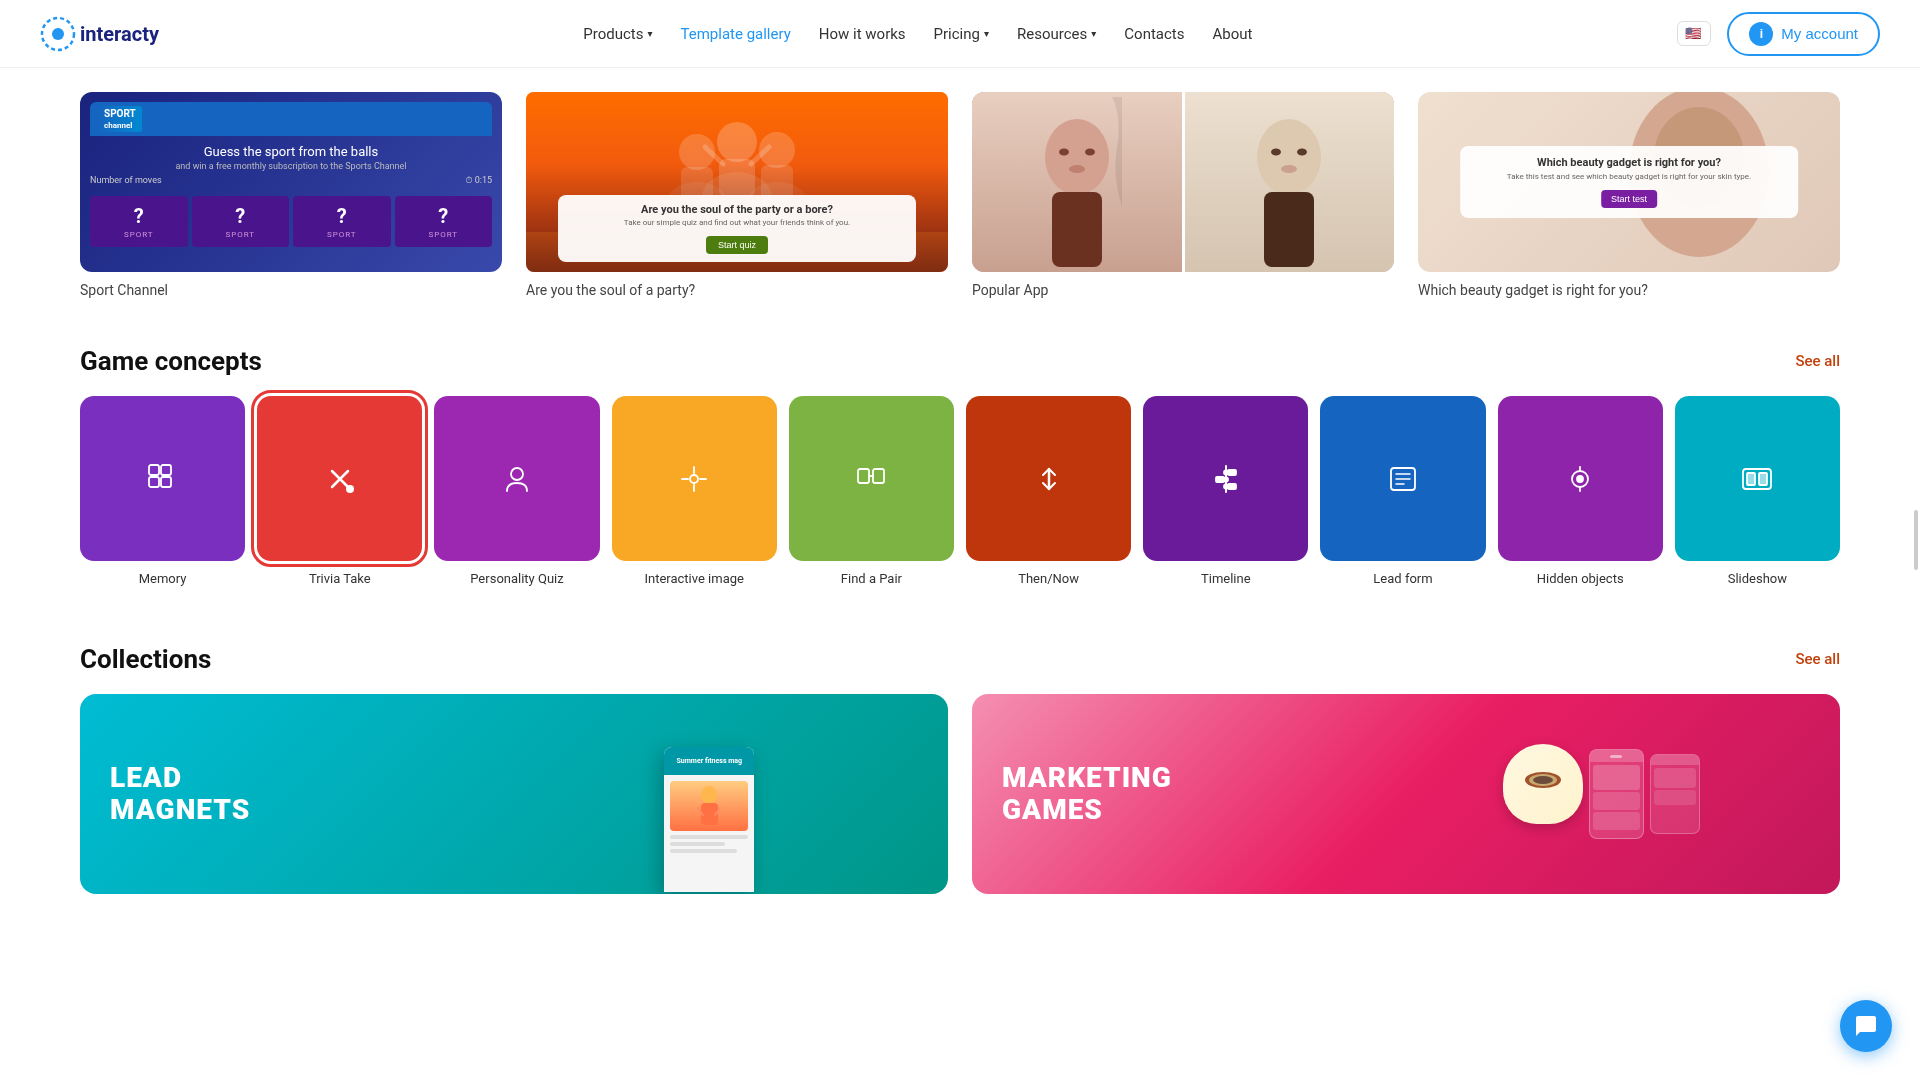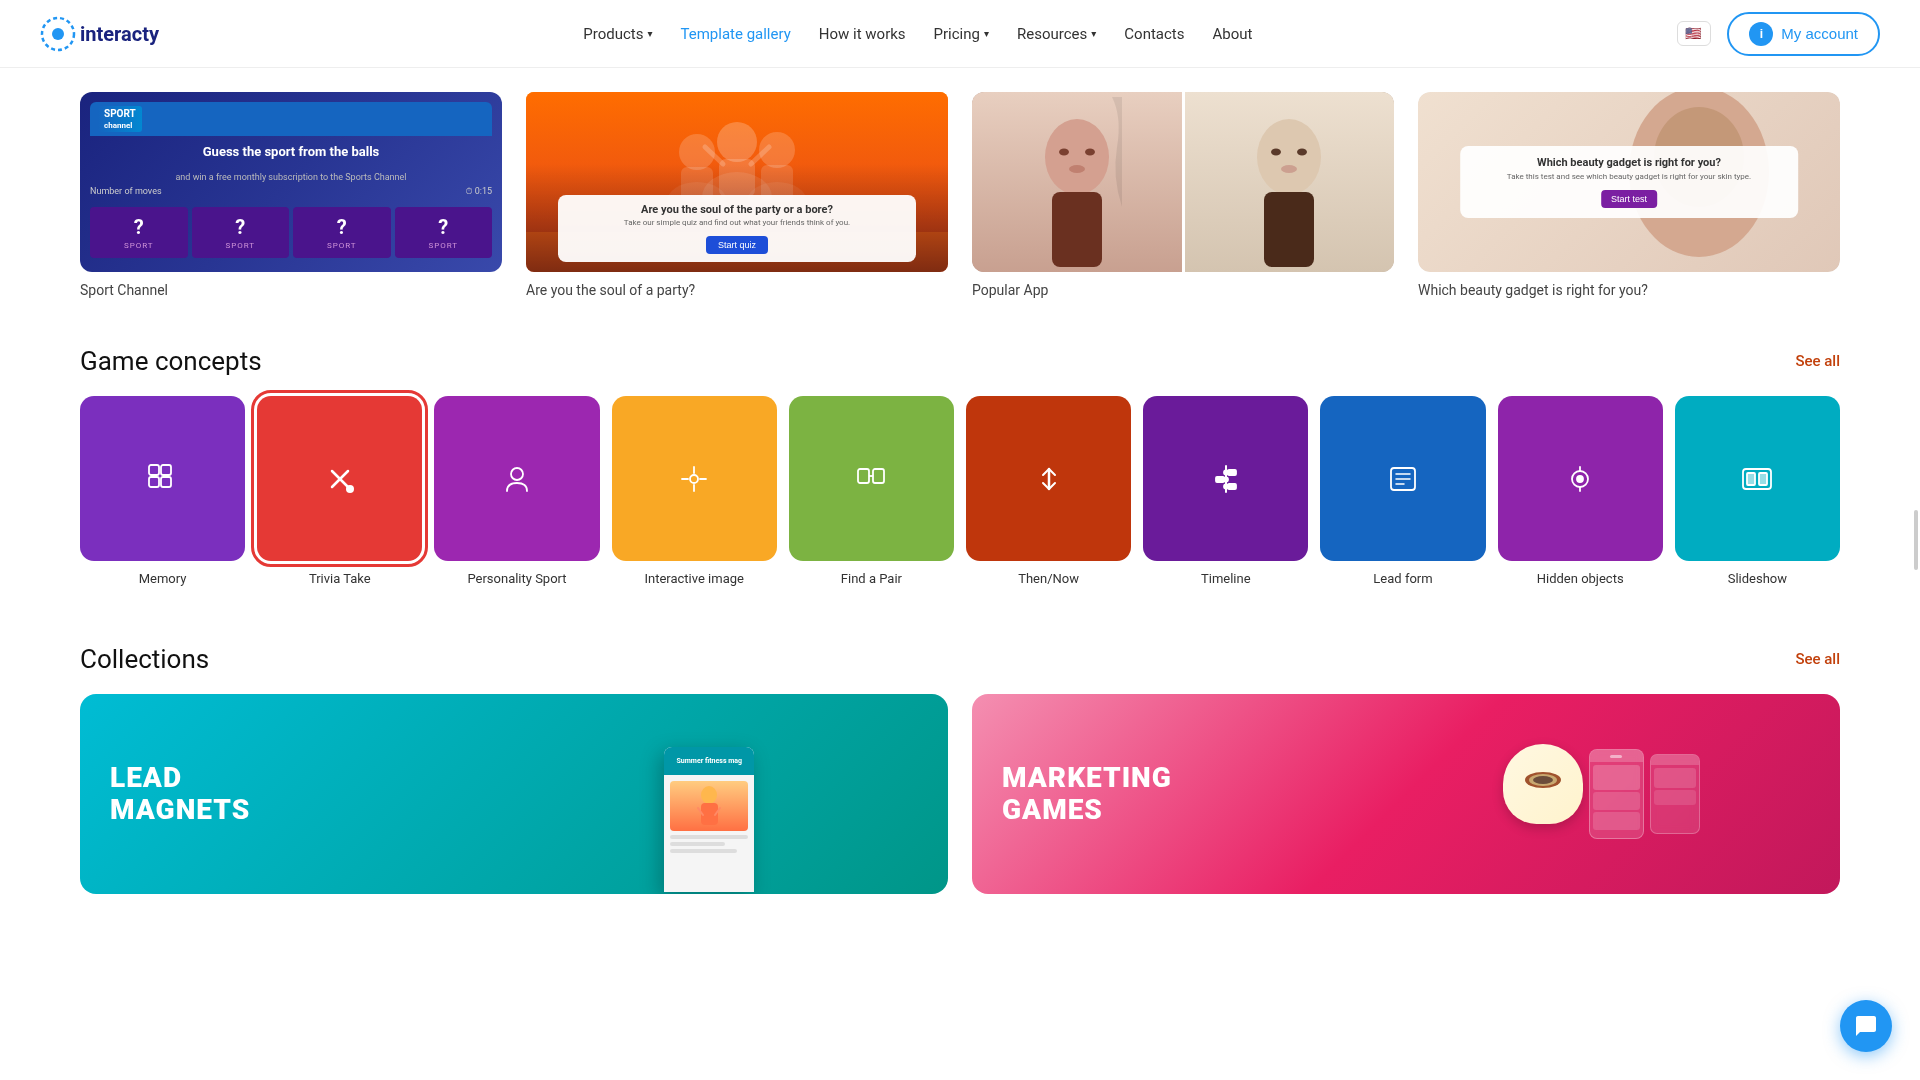--- a/index.html
+++ b/index.html
@@ -48,21 +48,21 @@
       padding: 10px;
     }
     .sport-card-header {
       width: 100%; background: #1565c0; border-radius: 6px 6px 0 0;
       padding: 4px 8px; display: flex; align-items: center; gap: 6px;
     }
     .sport-channel-badge {
       background: linear-gradient(90deg, #1565c0, #0288d1);
       padding: 2px 6px; border-radius: 3px; font-size: 10px; color: #fff; font-weight: 700;
     }
-    .sport-card-title { font-size: 13px; font-weight: 700; color: #fff; margin: 8px 0 13px; text-align: left; }
+    .sport-card-title { font-size: 13px; font-weight: 400; color: #fff; margin: 8px 0 2px; text-align: left; }
     .sport-card-sub { font-size: 9px; color: #bbb; text-align: left; }
     .sport-card-meta { display: flex; justify-content: space-between; width: 100%; margin: 4px 0; font-size: 9px; color: #ccc; }
     .sport-cards-grid { display: grid; grid-template-columns: repeat(4, 1fr); gap: 4px; width: 100%; margin-top: 6px; }
     .sport-card-cell {
       background: #4a148c; border-radius: 4px; display: flex; flex-direction: column;
       align-items: center; justify-content: center; padding: 8px 4px; gap: 2px;
     }
     .sport-q { font-size: 20px; color: #fff; font-weight: 700; }
     .sport-cell-label { font-size: 8px; color: #ce93d8; letter-spacing: 1px; text-transform: uppercase; }
 
@@ -81,21 +81,21 @@
       background: linear-gradient(180deg, #ff6d00 0%, #e64a19 100%);
       display: flex; align-items: center; justify-content: center;
     }
     .party-card-content {
       position: relative; z-index: 2; background: rgba(255,255,255,0.95);
       width: 85%; margin: 0 auto 10px; border-radius: 8px; padding: 8px 12px; text-align: center;
     }
     .party-card-q { font-size: 11px; font-weight: 700; color: #333; }
     .party-card-sub2 { font-size: 8px; color: #666; margin: 2px 0 6px; }
     .party-card-btn {
-      background: #1d4ed8; color: #fff; border: none; border-radius: 4px;
+      background: #4d7c0f; color: #fff; border: none; border-radius: 4px;
       padding: 4px 12px; font-size: 9px; cursor: pointer;
     }
 
     
     .pop-card-bg {
       width: 100%; height: 180px; border-radius: 12px; overflow: hidden;
       position: relative; background: #f5f5f5;
     }
     .pop-card-split { display: flex; width: 100%; height: 100%; }
     .pop-left { flex: 1; background: #f0e0e0; }
@@ -116,21 +116,21 @@
     .beauty-btn {
       background: #7b1fa2; color: #fff; border: none; border-radius: 4px;
       padding: 4px 10px; font-size: 9px; cursor: pointer;
     }
 
     
     .section-header {
       display: flex; align-items: center; justify-content: space-between;
       margin-bottom: 20px;
     }
-    .section-title { font-size: 26px; font-weight: 400; color: #111; }
+    .section-title { font-size: 26px; font-weight: 700; color: #111; }
     .see-all-link { color: #c2410c; font-size: 15px; font-weight: 500; text-decoration: none; cursor: pointer; }
 
     
     .game-concepts-section { padding: 16px 0 40px; }
     .game-cards-row {
       display: grid; grid-template-columns: repeat(10, 1fr); gap: 12px;
     }
     .game-card {
       display: flex; flex-direction: column; align-items: center; cursor: pointer;
     }
@@ -389,21 +389,21 @@
         <span class="game-card-label">Trivia Take</span>
       </div>
 
       <div class="game-card">
         <div class="game-card-icon" style="background:#9c27b0;">
           <svg viewBox="0 0 36 36">
               <circle cx="18" cy="13" r="6" stroke="#fff" stroke-width="1.8"></circle>
               <path d="M8 30 Q8 22 18 22 Q28 22 28 30" stroke="#fff" stroke-width="1.8" fill="none" stroke-linecap="round"></path>
             </svg>
         </div>
-        <span class="game-card-label">Personality Sport</span>
+        <span class="game-card-label">Personality Quiz</span>
       </div>
 
       <div class="game-card">
         <div class="game-card-icon" style="background:#f9a825;">
           <svg viewBox="0 0 36 36">
               <circle cx="18" cy="18" r="4" stroke="#fff" stroke-width="1.8"></circle>
               <line x1="18" y1="6" x2="18" y2="12" stroke="#fff" stroke-width="1.8" stroke-linecap="round"></line>
               <line x1="18" y1="24" x2="18" y2="30" stroke="#fff" stroke-width="1.8" stroke-linecap="round"></line>
               <line x1="6" y1="18" x2="12" y2="18" stroke="#fff" stroke-width="1.8" stroke-linecap="round"></line>
               <line x1="24" y1="18" x2="30" y2="18" stroke="#fff" stroke-width="1.8" stroke-linecap="round"></line>

